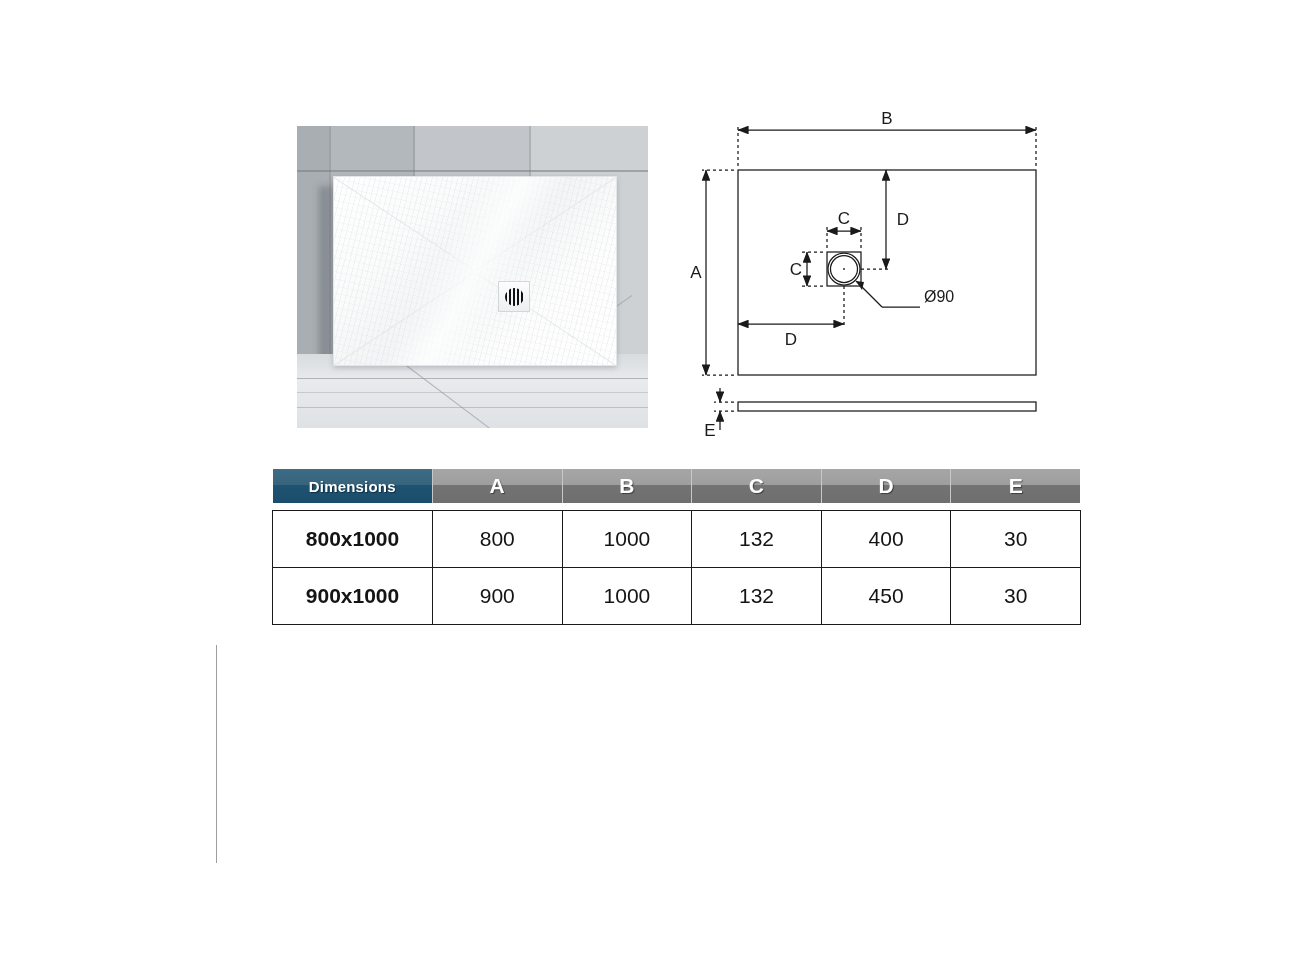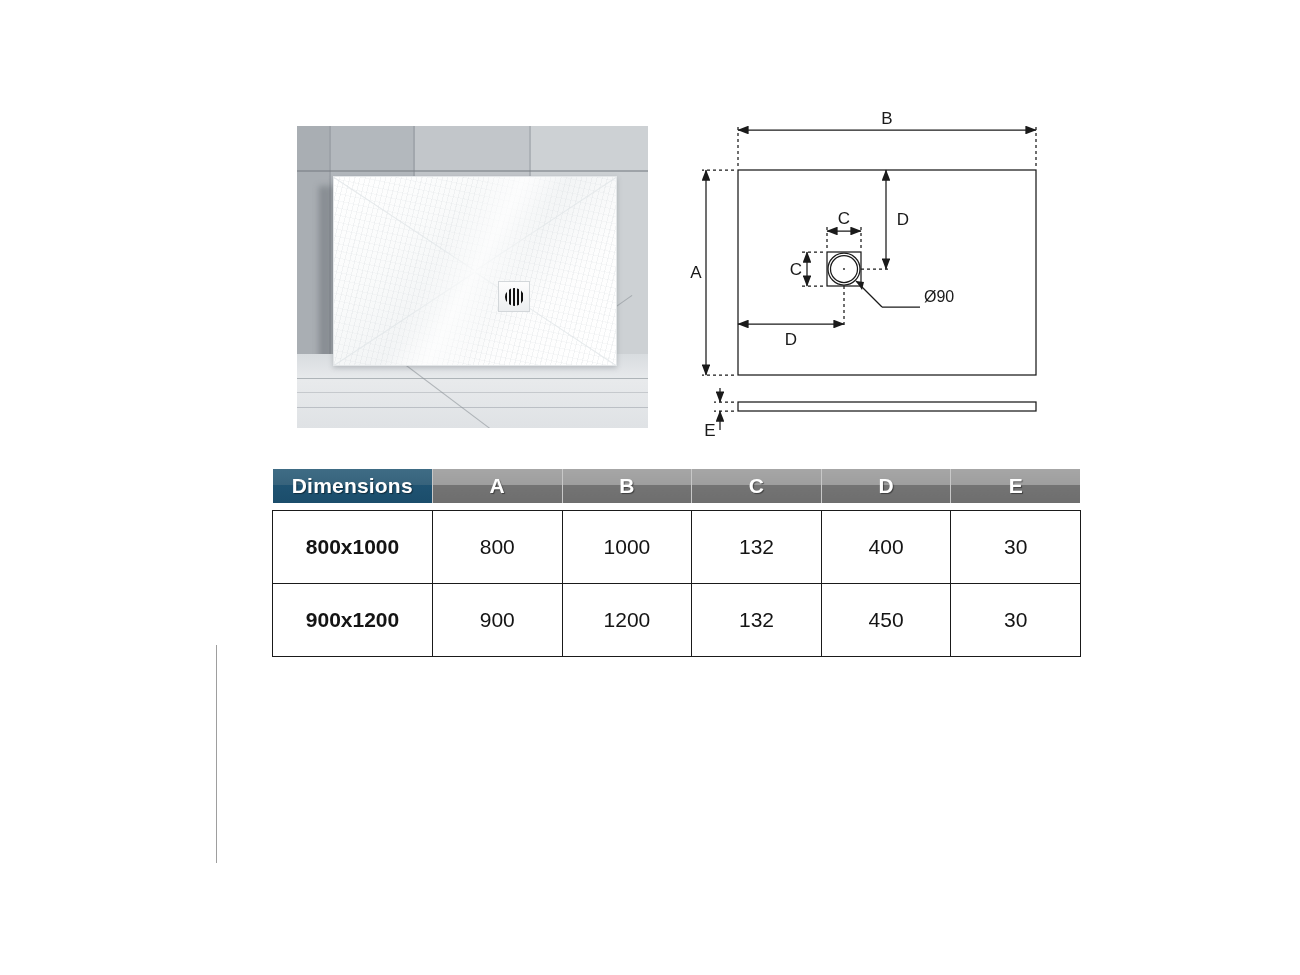--- a/index.html
+++ b/index.html
@@ -176,35 +176,35 @@
     font-weight: bold;
     font-size: 21px;
     text-align: center;
     vertical-align: middle;
     letter-spacing: .2px;
     text-shadow: 1px 1px 1px rgba(0,0,0,.45);
     border: none;
   }
   table.dims thead th.h-name {
     background: linear-gradient(to bottom, #3f6c85 0%, #37637c 46%, #1f5372 47%, #1b4d6b 100%);
-    font-size: 21px;
+    font-size: 15px;
   }
   table.dims thead th.h-val {
     background: linear-gradient(to bottom, #a6a6a6 0%, #9e9e9e 46%, #737373 47%, #6e6e6e 100%);
     border-left: 1px solid #c8c8c8;
   }
   table.dims thead tr.spacer-row th {
     height: 7px;
     background: #ffffff;
     border: none;
     padding: 0;
   }
   table.dims tbody td {
     height: 56px;
-    padding: 8px;
+    padding: 0;
     border: 1.6px solid #1a1a1a;
     text-align: center;
     vertical-align: middle;
     font-size: 21px;
     color: #141414;
     background: #ffffff;
     font-family: "Liberation Sans", sans-serif;
   }
   table.dims tbody td.name-cell { font-weight: bold; font-size: 21px; }
 </style>
@@ -332,23 +332,23 @@
       <tbody>
         <tr>
           <td class="name-cell">800x1000</td>
           <td>800</td>
           <td>1000</td>
           <td>132</td>
           <td>400</td>
           <td>30</td>
         </tr>
         <tr>
-          <td class="name-cell">900x1200</td>
+          <td class="name-cell">900x1000</td>
           <td>900</td>
-          <td>1200</td>
+          <td>1000</td>
           <td>132</td>
           <td>450</td>
           <td>30</td>
         </tr>
       </tbody>
     </table>
   </div>
 
 </div>
 

